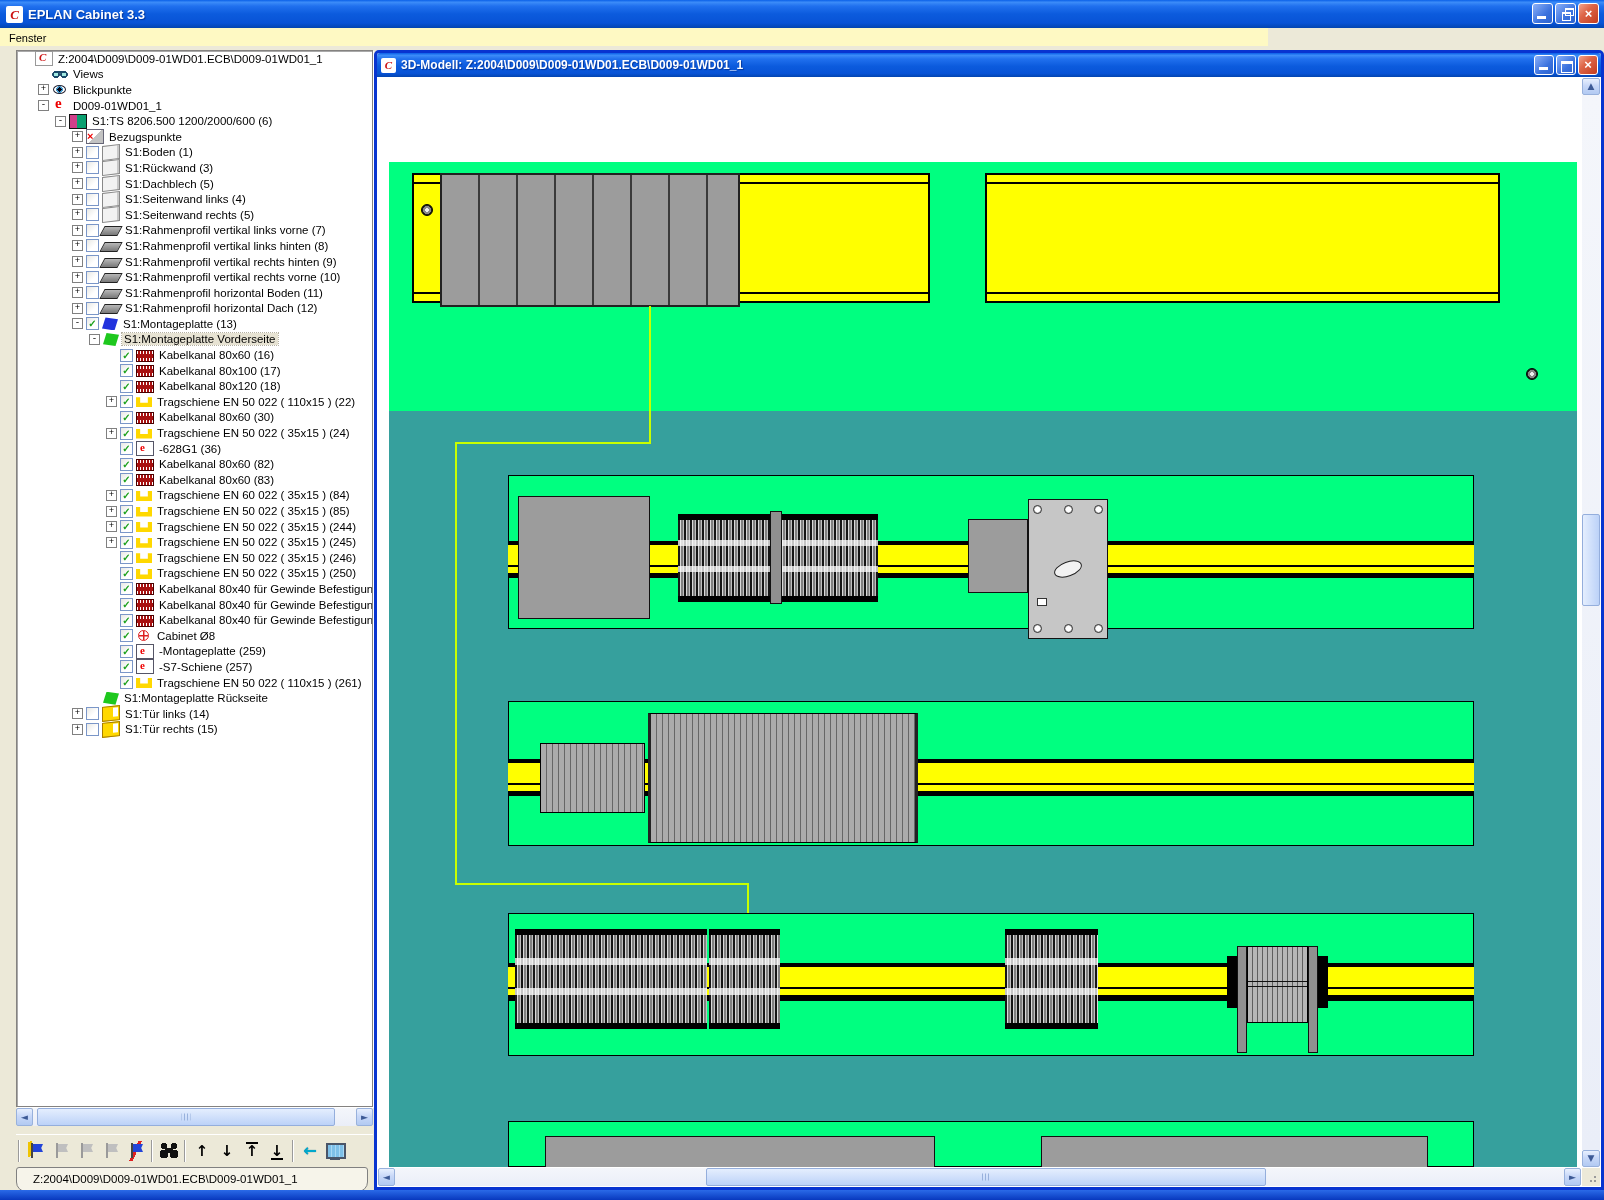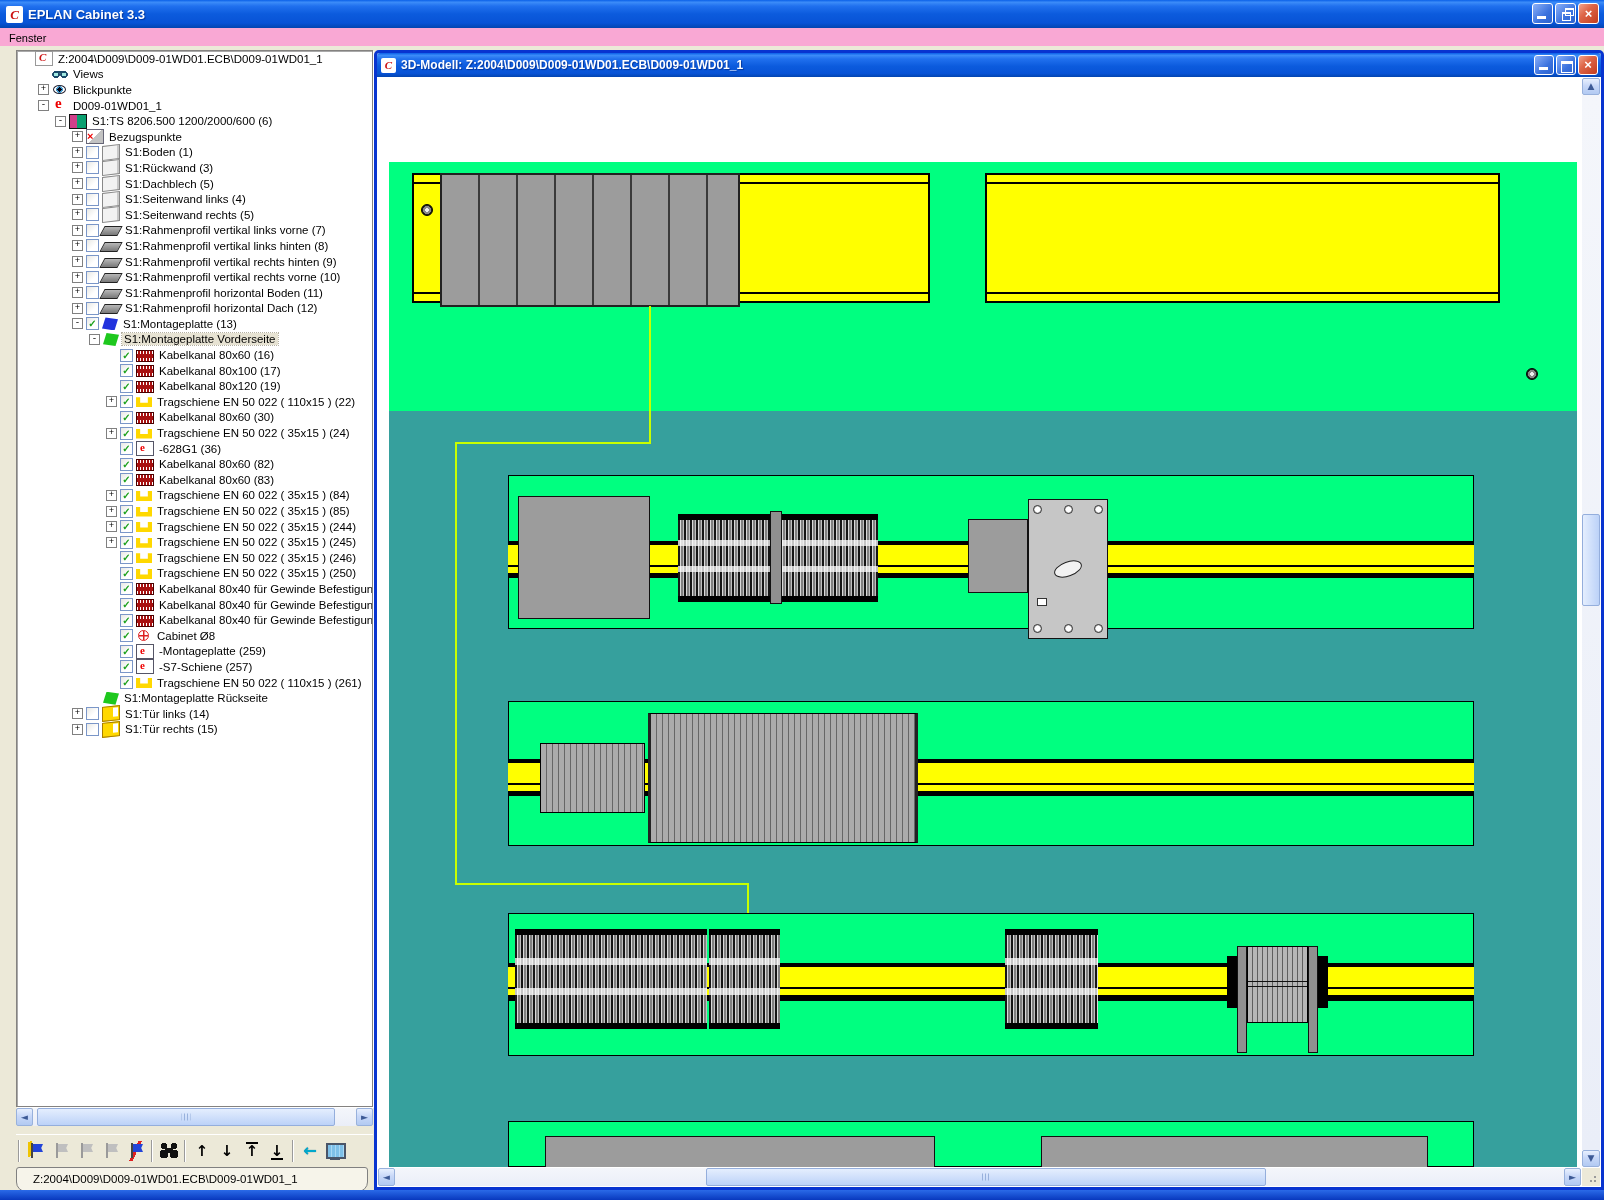--- a/index.html
+++ b/index.html
@@ -17,21 +17,21 @@
   .titletext{font:bold 13px "Liberation Sans",sans-serif;text-shadow:1px 1px 1px #00349A;flex:0 1 auto;white-space:nowrap;}
   .btnbox{position:absolute;right:5px;top:3px;display:flex;gap:2px;}
   .wbtn{width:21px;height:21px;border:1px solid #fff;border-radius:3px;box-sizing:border-box;
     background:linear-gradient(135deg,#8BB0F8,#3B72DE 60%,#2B62CE);position:relative;}
   .wbtn.close{background:linear-gradient(135deg,#F2A38B,#DD6547 40%,#C33C1E);}
   .g-min{position:absolute;left:4px;bottom:4px;width:9px;height:3px;background:#fff;}
   .g-restore{position:absolute;left:6px;top:8px;width:7px;height:6px;border:1px solid #fff;border-top-width:2px;}
   .g-restore::before{content:"";position:absolute;left:2px;top:-6px;width:7px;height:5px;border:1px solid #fff;border-top-width:2px;}
   .g-max{position:absolute;left:4px;top:5px;width:10px;height:8px;border:1px solid #fff;border-top-width:3px;}
   .g-close{position:absolute;left:0;top:0;width:100%;text-align:center;color:#fff;font:bold 13px/19px "Liberation Sans",sans-serif;}
-  .menubar{position:absolute;left:0;top:28px;width:1604px;height:18px;background:#f9a8d4;}
+  .menubar{position:absolute;left:0;top:28px;width:1268px;height:18px;background:#fef9c3;}
   .menuitem{display:inline-block;padding:2px 9px;font:11px/14px "Liberation Sans",sans-serif;color:#000;}
   .bottom-border{position:absolute;left:0;bottom:0;width:1604px;height:10px;
     background:linear-gradient(180deg,#2A6AE8,#0838BE);}
 
   
   .tree-frame{position:absolute;left:16px;top:50px;width:357px;height:1057px;background:#fff;
     border:1px solid #848280;box-shadow:inset 1px 1px 0 #A9A9A9, 1px 1px 0 #fff;overflow:hidden;box-sizing:border-box;}
   .trow{height:15.6px;display:flex;align-items:center;gap:3px;white-space:nowrap;font:11.5px "Liberation Sans",sans-serif;color:#000;}
   .exp{flex:0 0 11px;width:11px;height:11px;box-sizing:border-box;text-align:center;}
   .exp.box{border:1px solid #808080;background:#fff;font:9px/9px "Liberation Mono",monospace;color:#000;}
@@ -320,21 +320,21 @@
     <div class="trow" style="padding-left: 89px;">
       <span class="exp"></span>
       <span class="cb">✓</span>
       <span class="ticon i-duct"></span>
       <span class="tlabel">Kabelkanal 80x100 (17)</span>
     </div>
     <div class="trow" style="padding-left: 89px;">
       <span class="exp"></span>
       <span class="cb">✓</span>
       <span class="ticon i-duct"></span>
-      <span class="tlabel">Kabelkanal 80x120 (19)</span>
+      <span class="tlabel">Kabelkanal 80x120 (18)</span>
     </div>
     <div class="trow" style="padding-left: 89px;">
       <span class="exp box">+</span>
       <span class="cb">✓</span>
       <span class="ticon i-rail"></span>
       <span class="tlabel">Tragschiene EN 50 022 ( 110x15 ) (22)</span>
     </div>
     <div class="trow" style="padding-left: 89px;">
       <span class="exp"></span>
       <span class="cb">✓</span>

